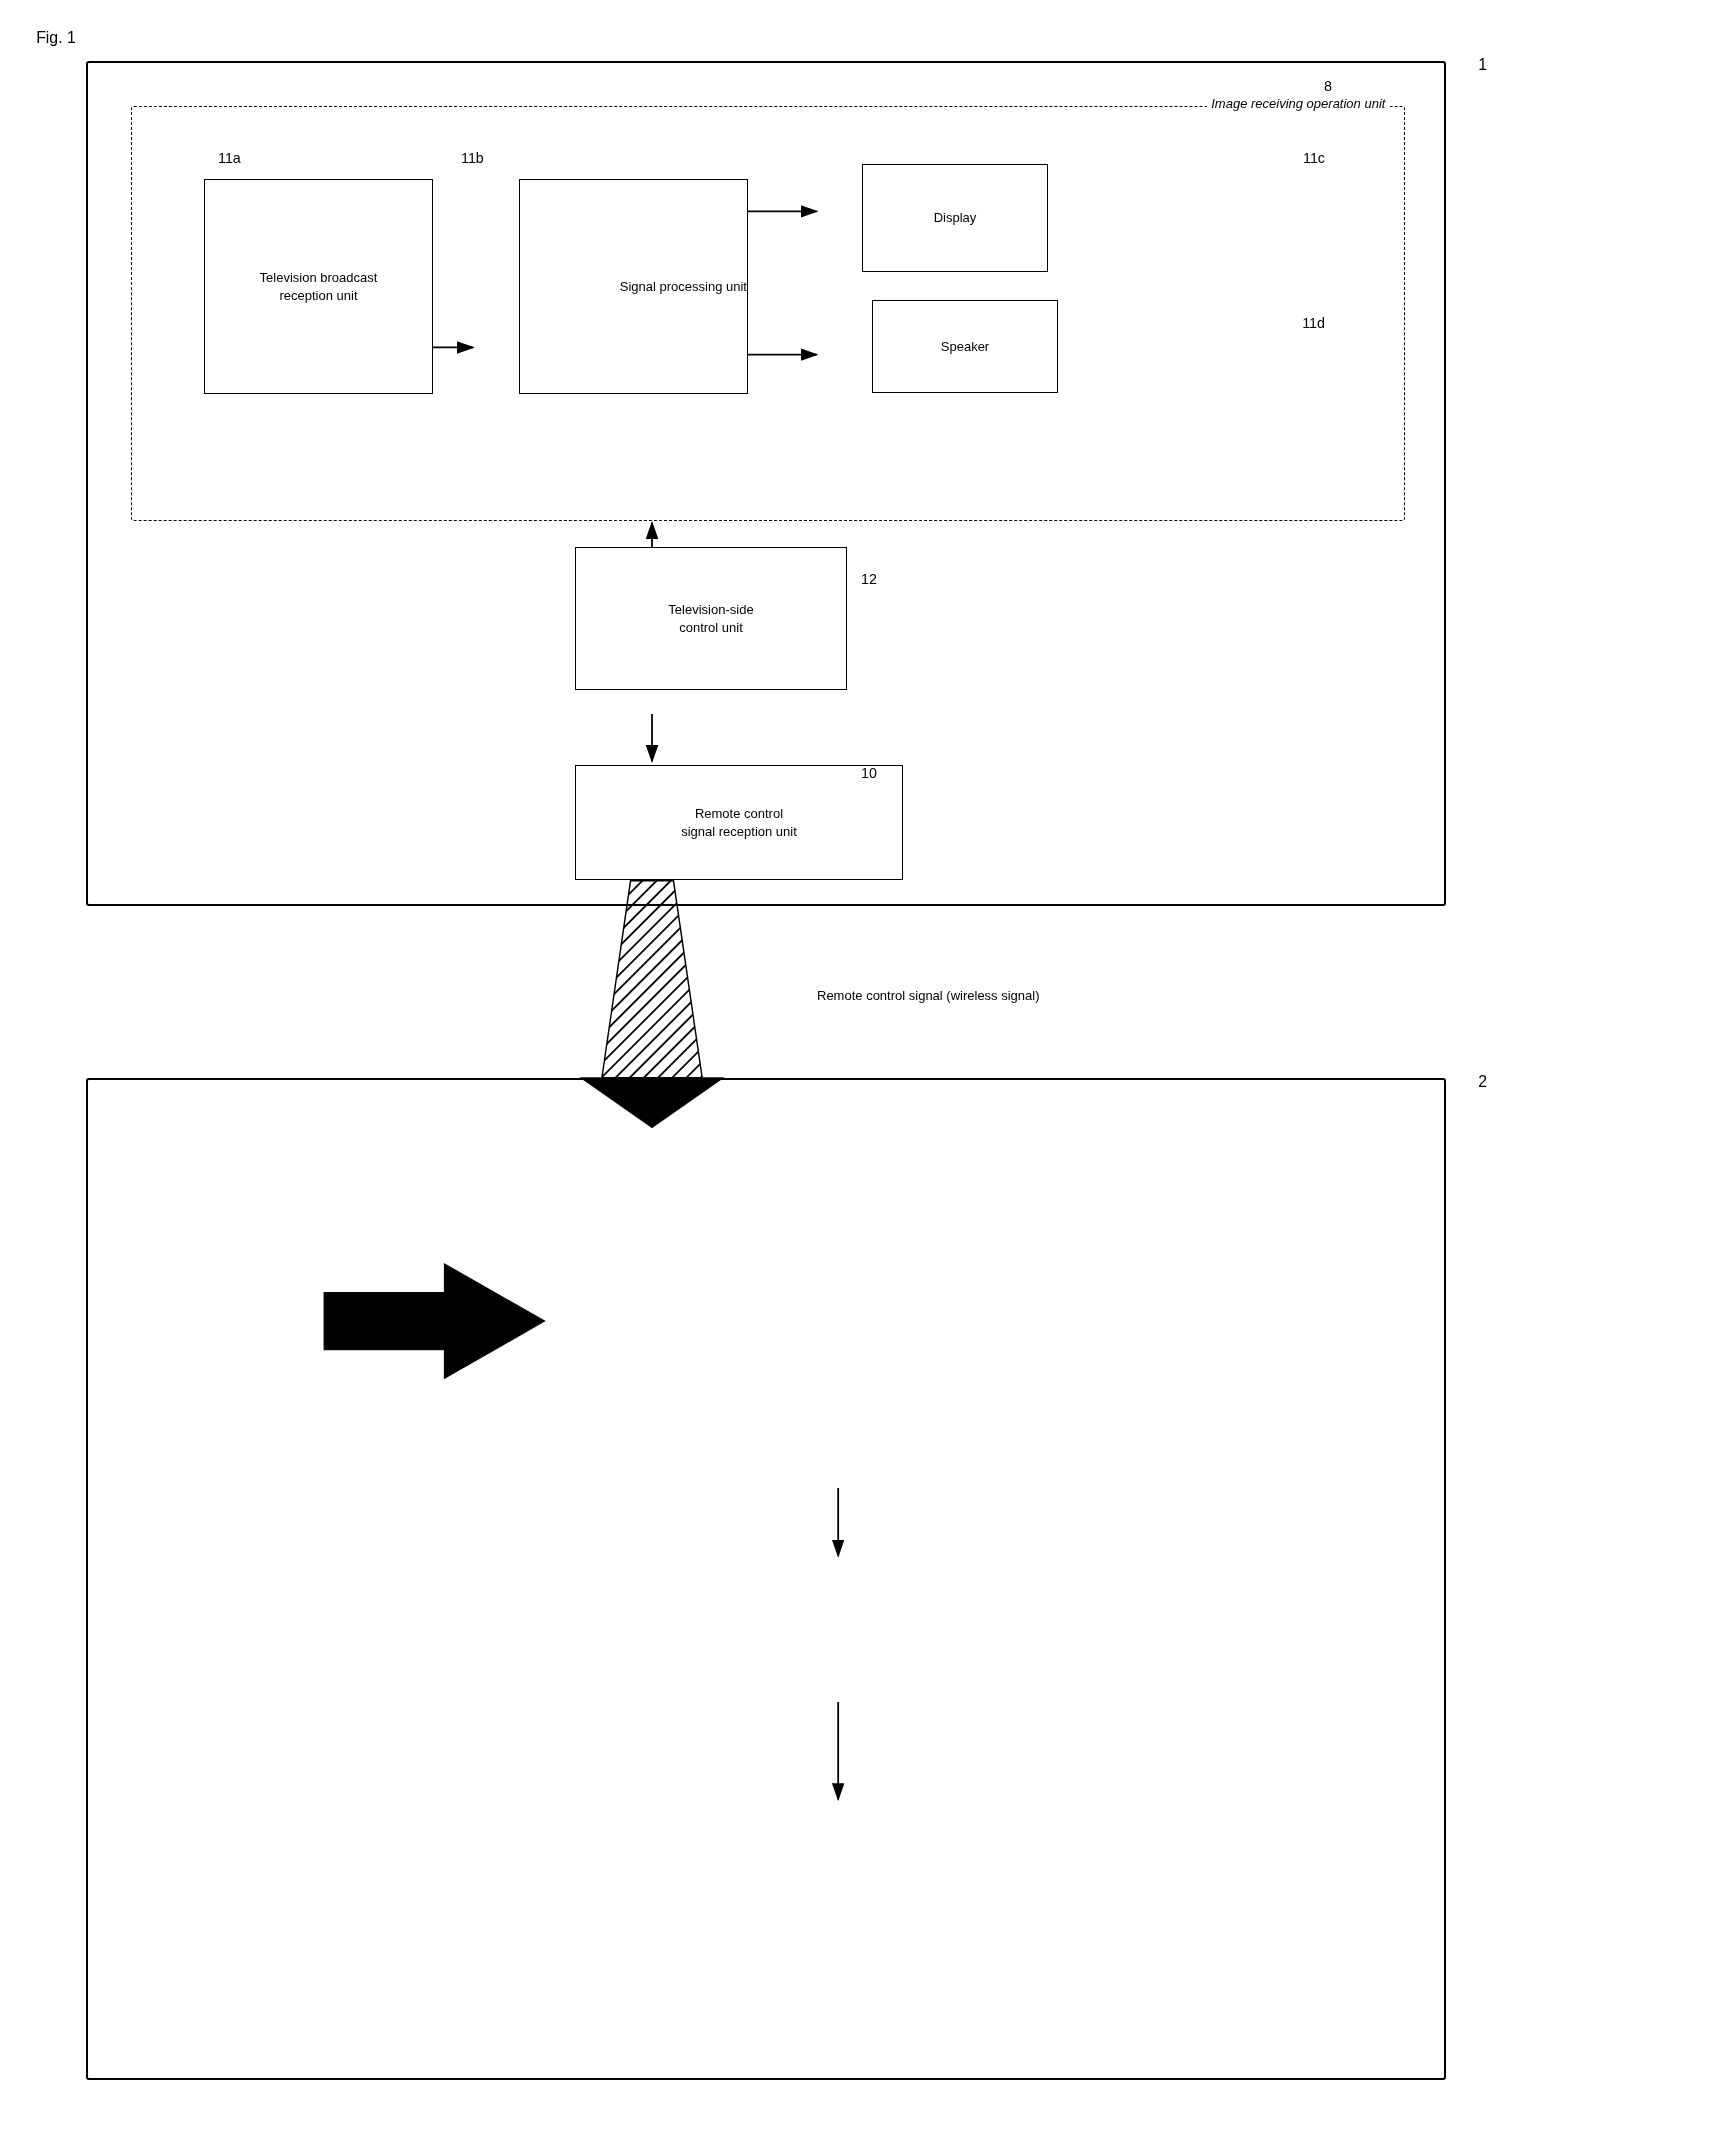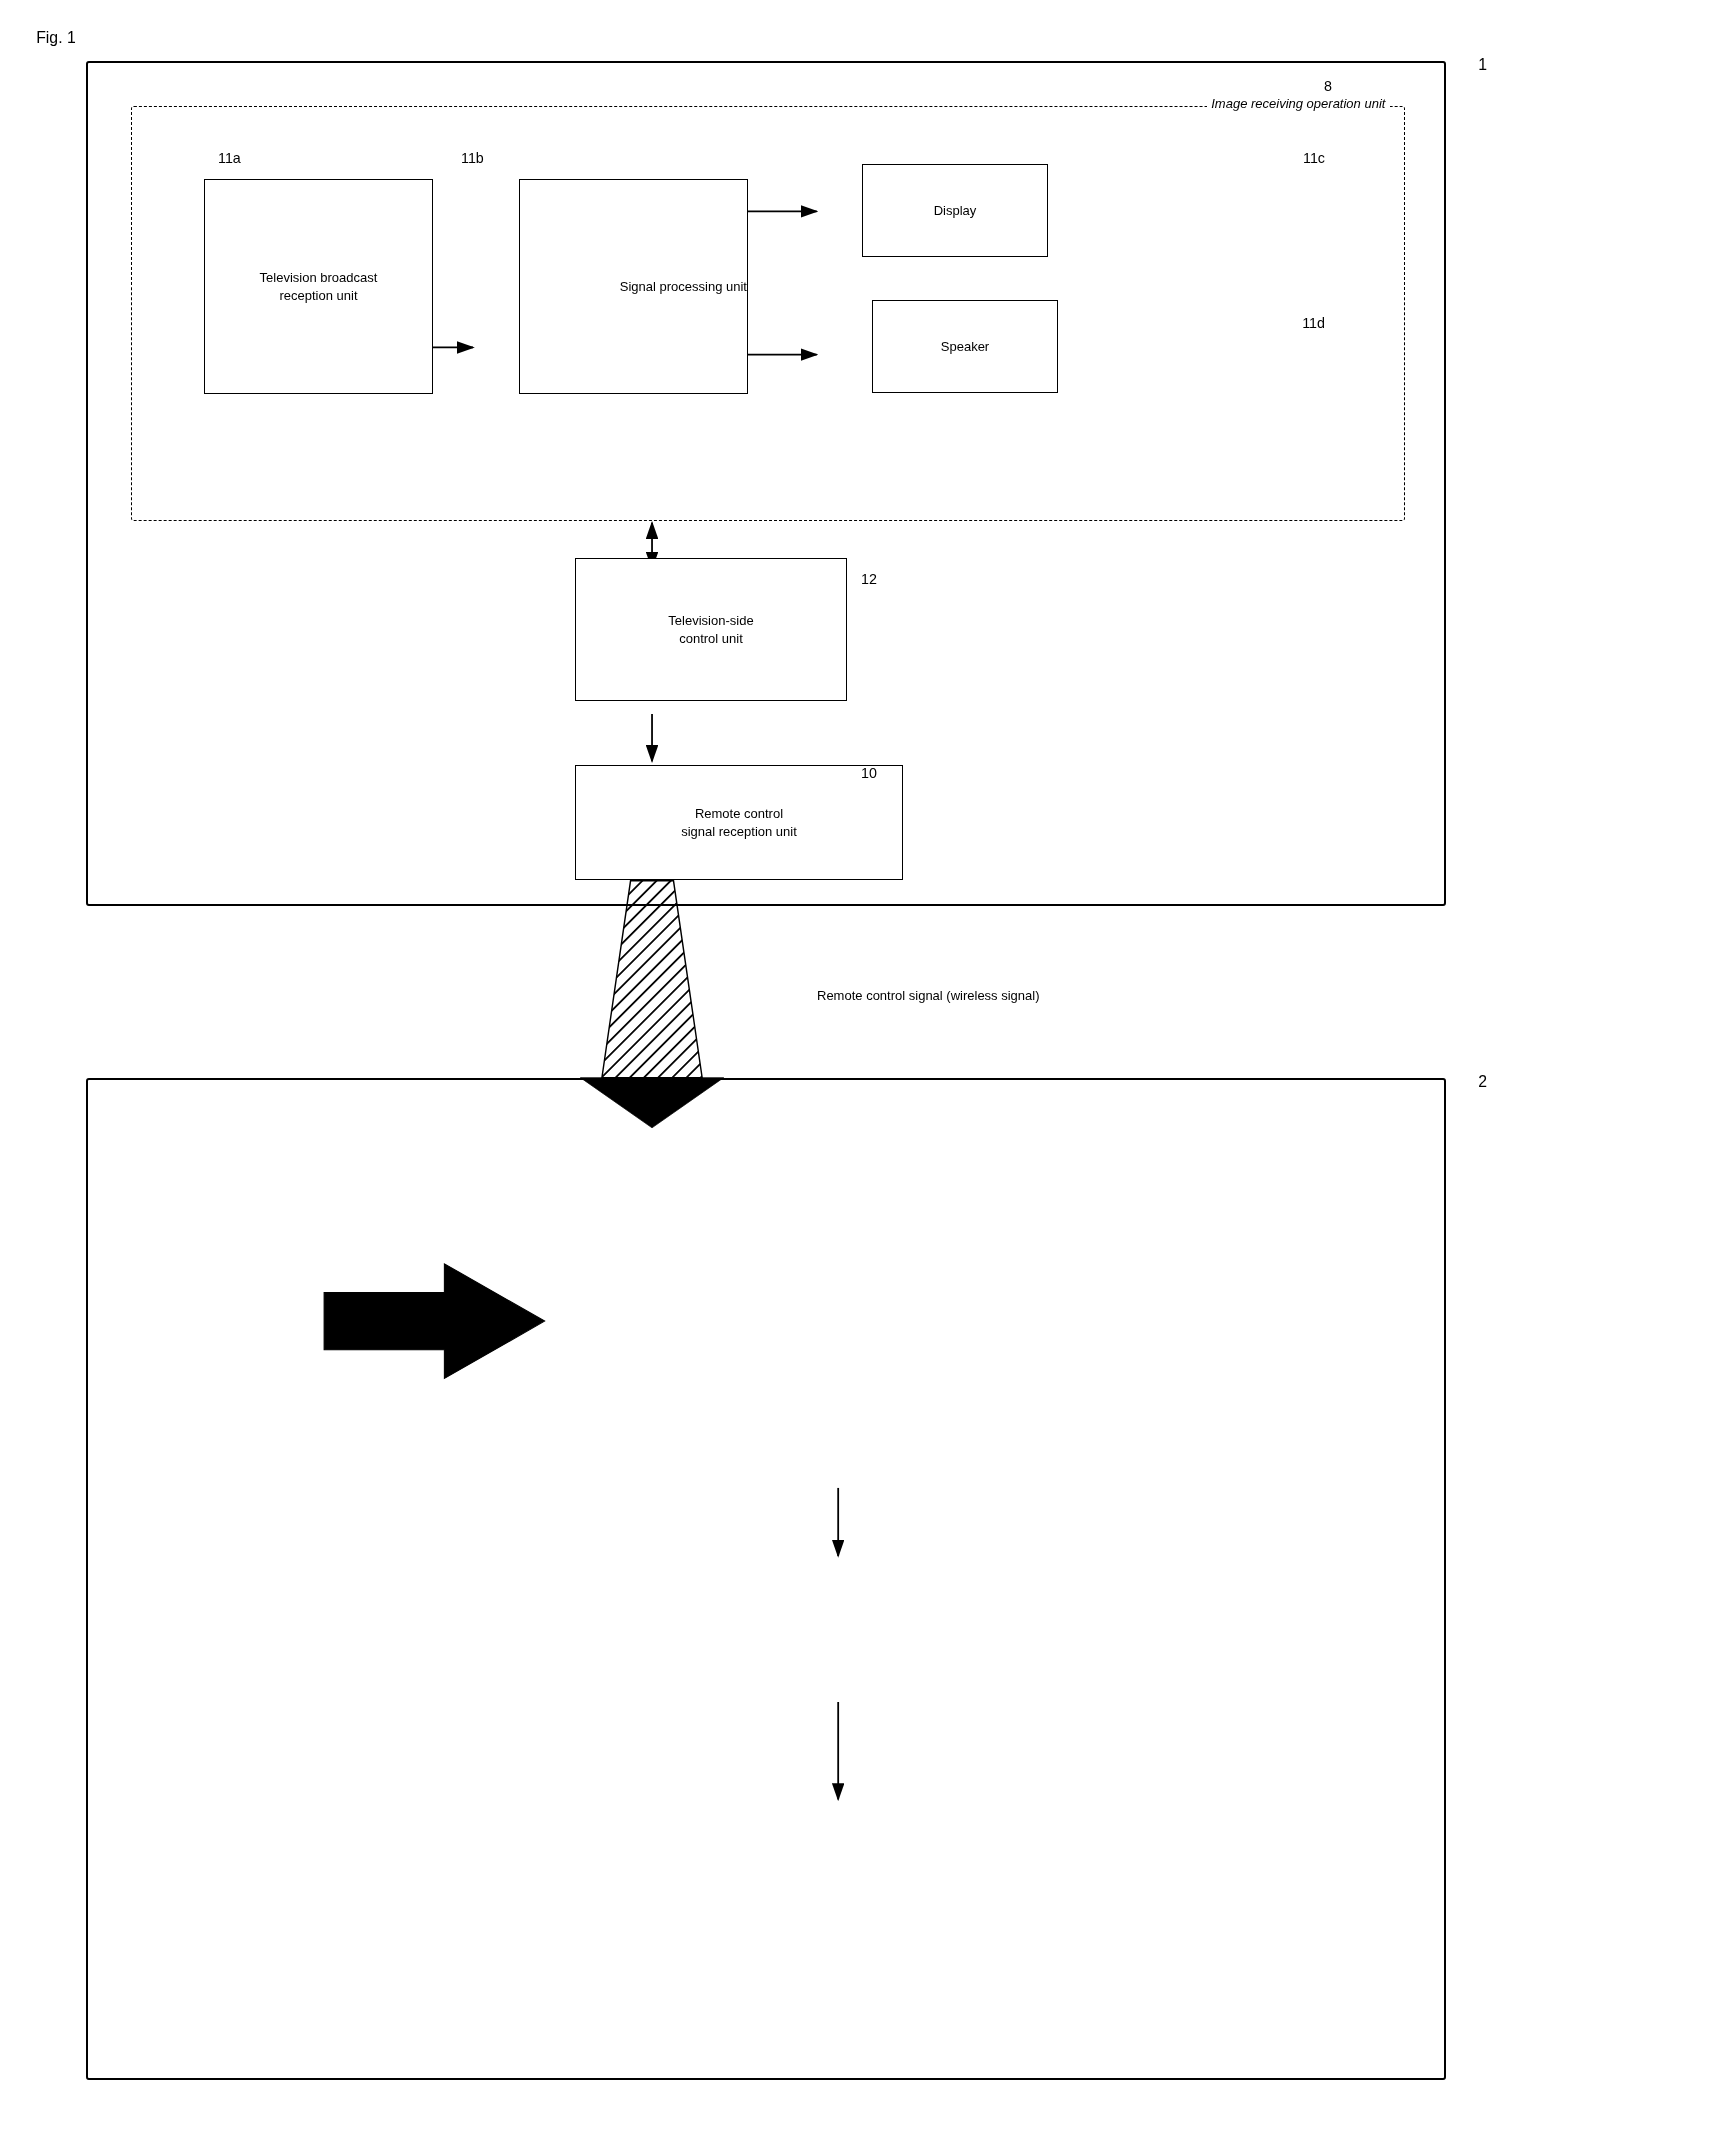--- a/index.html
+++ b/index.html
@@ -132,21 +132,21 @@
       top: 43px;
       left: 329px;
       font-size: 14.3px;
     }
 
     
     .block-11c {
       top: 57px;
       left: 730px;
       width: 186px;
-      height: 93px;
+      height: 108px;
     }
 
     .ref-11c {
       position: absolute;
       top: 43px;
       right: 79px;
       font-size: 14.3px;
     }
 
     
@@ -161,21 +161,21 @@
     .ref-11d {
       position: absolute;
       top: 208px;
       right: 79px;
       font-size: 14.3px;
     }
 
     
     .block-12 {
       position: absolute;
-      top: 495px;
+      top: 484px;
       left: 487px;
       width: 272px;
       height: 143px;
       border: 1.4px solid #000;
       background: #fff;
       display: flex;
       align-items: center;
       justify-content: center;
       text-align: center;
       font-size: 13px;

